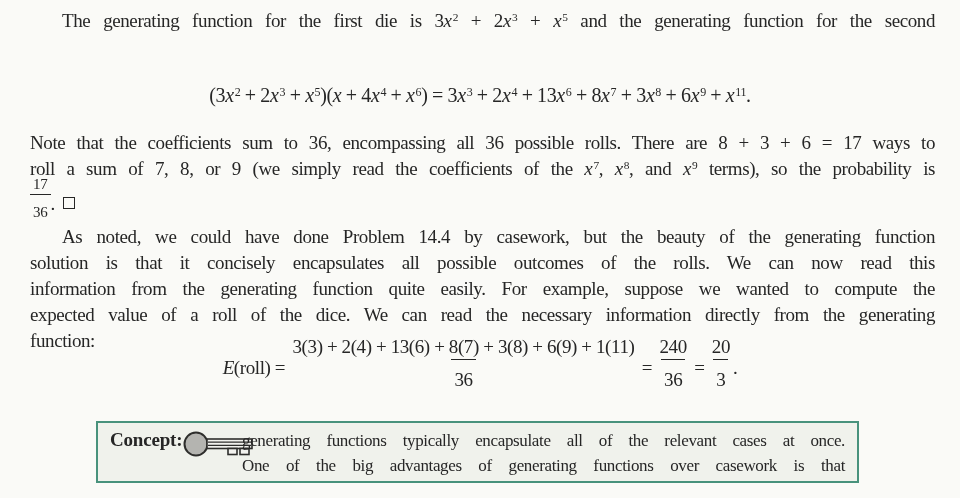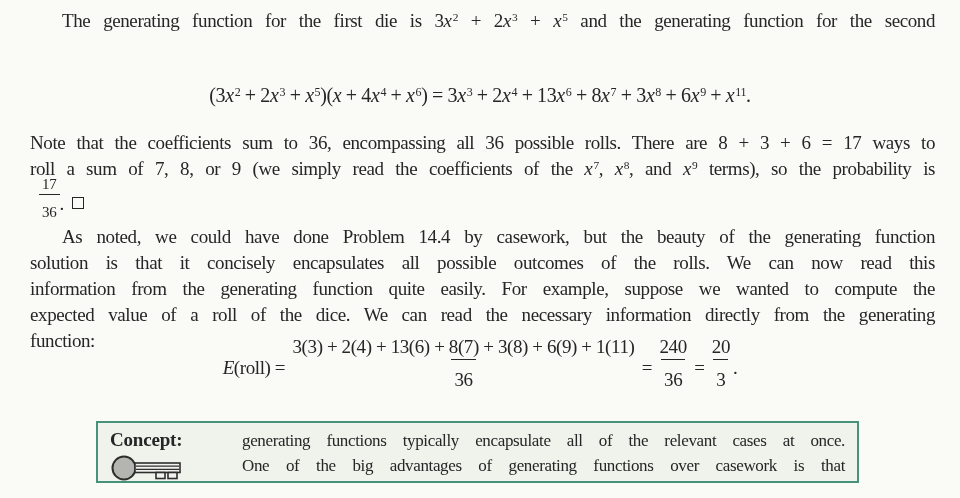--- a/index.html
+++ b/index.html
@@ -24,21 +24,21 @@
   .frac-line { display: flex; align-items: center; line-height: 1; }
   .frac-line .frac { font-size: 15px; letter-spacing: -0.2px; }
   .qed { display: inline-block; width: 12px; height: 12px; border: 1.6px solid var(--text, #262626); margin-left: 4px; background: transparent; }
   .concept-box {
     position: absolute; left: 96px; top: 421px; width: 763px; height: 62px;
     border: 2px solid var(--box_border, #48927c);
     background: var(--box_bg, #f0f2ec);
     display: grid; grid-template-columns: 132px 1fr;
     padding: 5px 12px 5px 12px;
   }
-  .concept-left { display: flex; flex-direction: column; }
+  .concept-left { display: flex; flex-direction: row; }
   .concept-label { font-weight: bold; font-size: 19px; letter-spacing: -0.2px; line-height: 24px; }
   .concept-key { margin-top: 1px; }
   .concept-text { font-size: 17px; letter-spacing: -0.35px; }
   .cline { line-height: 25px; text-align: justify; text-align-last: justify; }
   .key-bow { fill: var(--key_fill, #b4b4b0); stroke: var(--key_stroke, #2e2e2c); }
   .key-part { fill: #f2f2ee; stroke: var(--key_stroke, #2e2e2c); }
   .key-line { stroke: var(--key_stroke, #2e2e2c); }
 </style>
 </head>
 <body>
@@ -47,21 +47,21 @@
 
   <div class="para" style="top: 8px;">
     <div class="line jline indent"><span>The generating function for the first die is 3</span><span class="it">x</span><sup class="sp">2</sup><span> + 2</span><span class="it">x</span><sup class="sp">3</sup><span> + </span><span class="it">x</span><sup class="sp">5</sup><span> and the generating function for the second</span></div>
   </div>
 
   <div class="equation" style="top: 84px; font-size: 20px;"><span>(3</span><span class="it">x</span><sup class="sp">2</sup><span> + 2</span><span class="it">x</span><sup class="sp">3</sup><span> + </span><span class="it">x</span><sup class="sp">5</sup><span>)(</span><span class="it">x</span><span> + 4</span><span class="it">x</span><sup class="sp">4</sup><span> + </span><span class="it">x</span><sup class="sp">6</sup><span>) = 3</span><span class="it">x</span><sup class="sp">3</sup><span> + 2</span><span class="it">x</span><sup class="sp">4</sup><span> + 13</span><span class="it">x</span><sup class="sp">6</sup><span> + 8</span><span class="it">x</span><sup class="sp">7</sup><span> + 3</span><span class="it">x</span><sup class="sp">8</sup><span> + 6</span><span class="it">x</span><sup class="sp">9</sup><span> + </span><span class="it">x</span><sup class="sp">11</sup><span>.</span></div>
 
   <div class="para" style="top: 130px;">
     <div class="line jline"><span>Note that the coefficients sum to 36, encompassing all 36 possible rolls. There are 8 + 3 + 6 = 17 ways to</span></div>
     <div class="line jline"><span>roll a sum of 7, 8, or 9 (we simply read the coefficients of the </span><span class="it">x</span><sup class="sp">7</sup><span>, </span><span class="it">x</span><sup class="sp">8</sup><span>, and </span><span class="it">x</span><sup class="sp">9</sup><span> terms), so the probability is</span></div>
-    <div class="frac-line" style="margin-top: 4px; height: 34px; margin-left: 9px;">
+    <div class="frac-line" style="margin-top: 4px; height: 34px;">
         <span class="frac">
           <span class="num">17</span>
           <span class="den">36</span>
         </span>
         <span>.&nbsp;</span>
         <span class="qed"></span>
       </div>
   </div>
 
   <div class="para" style="top: 224px;">

